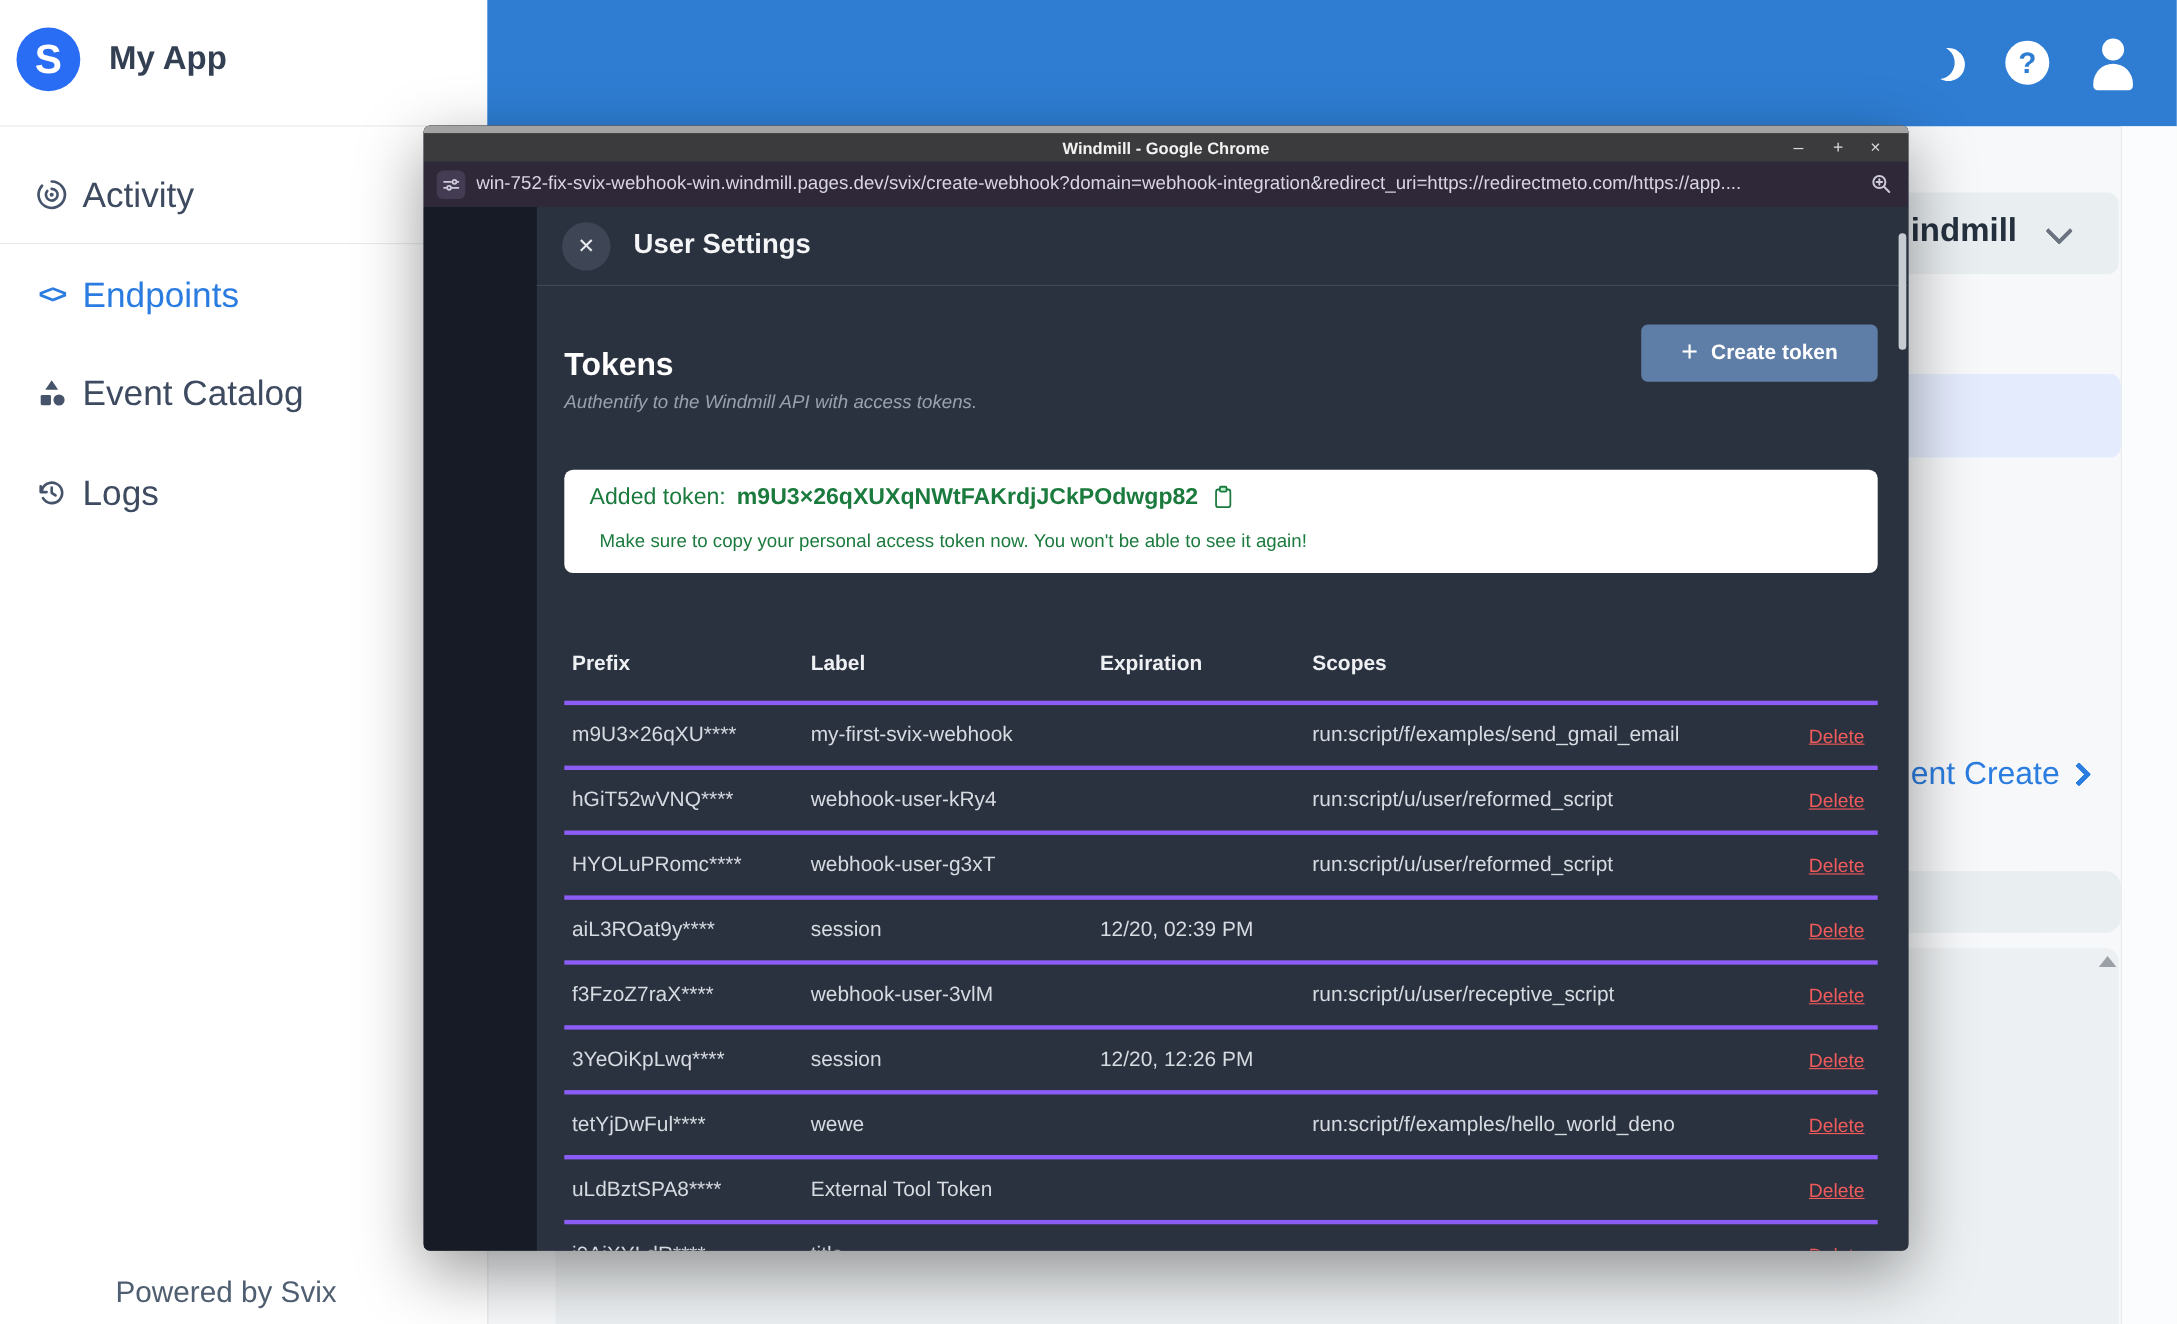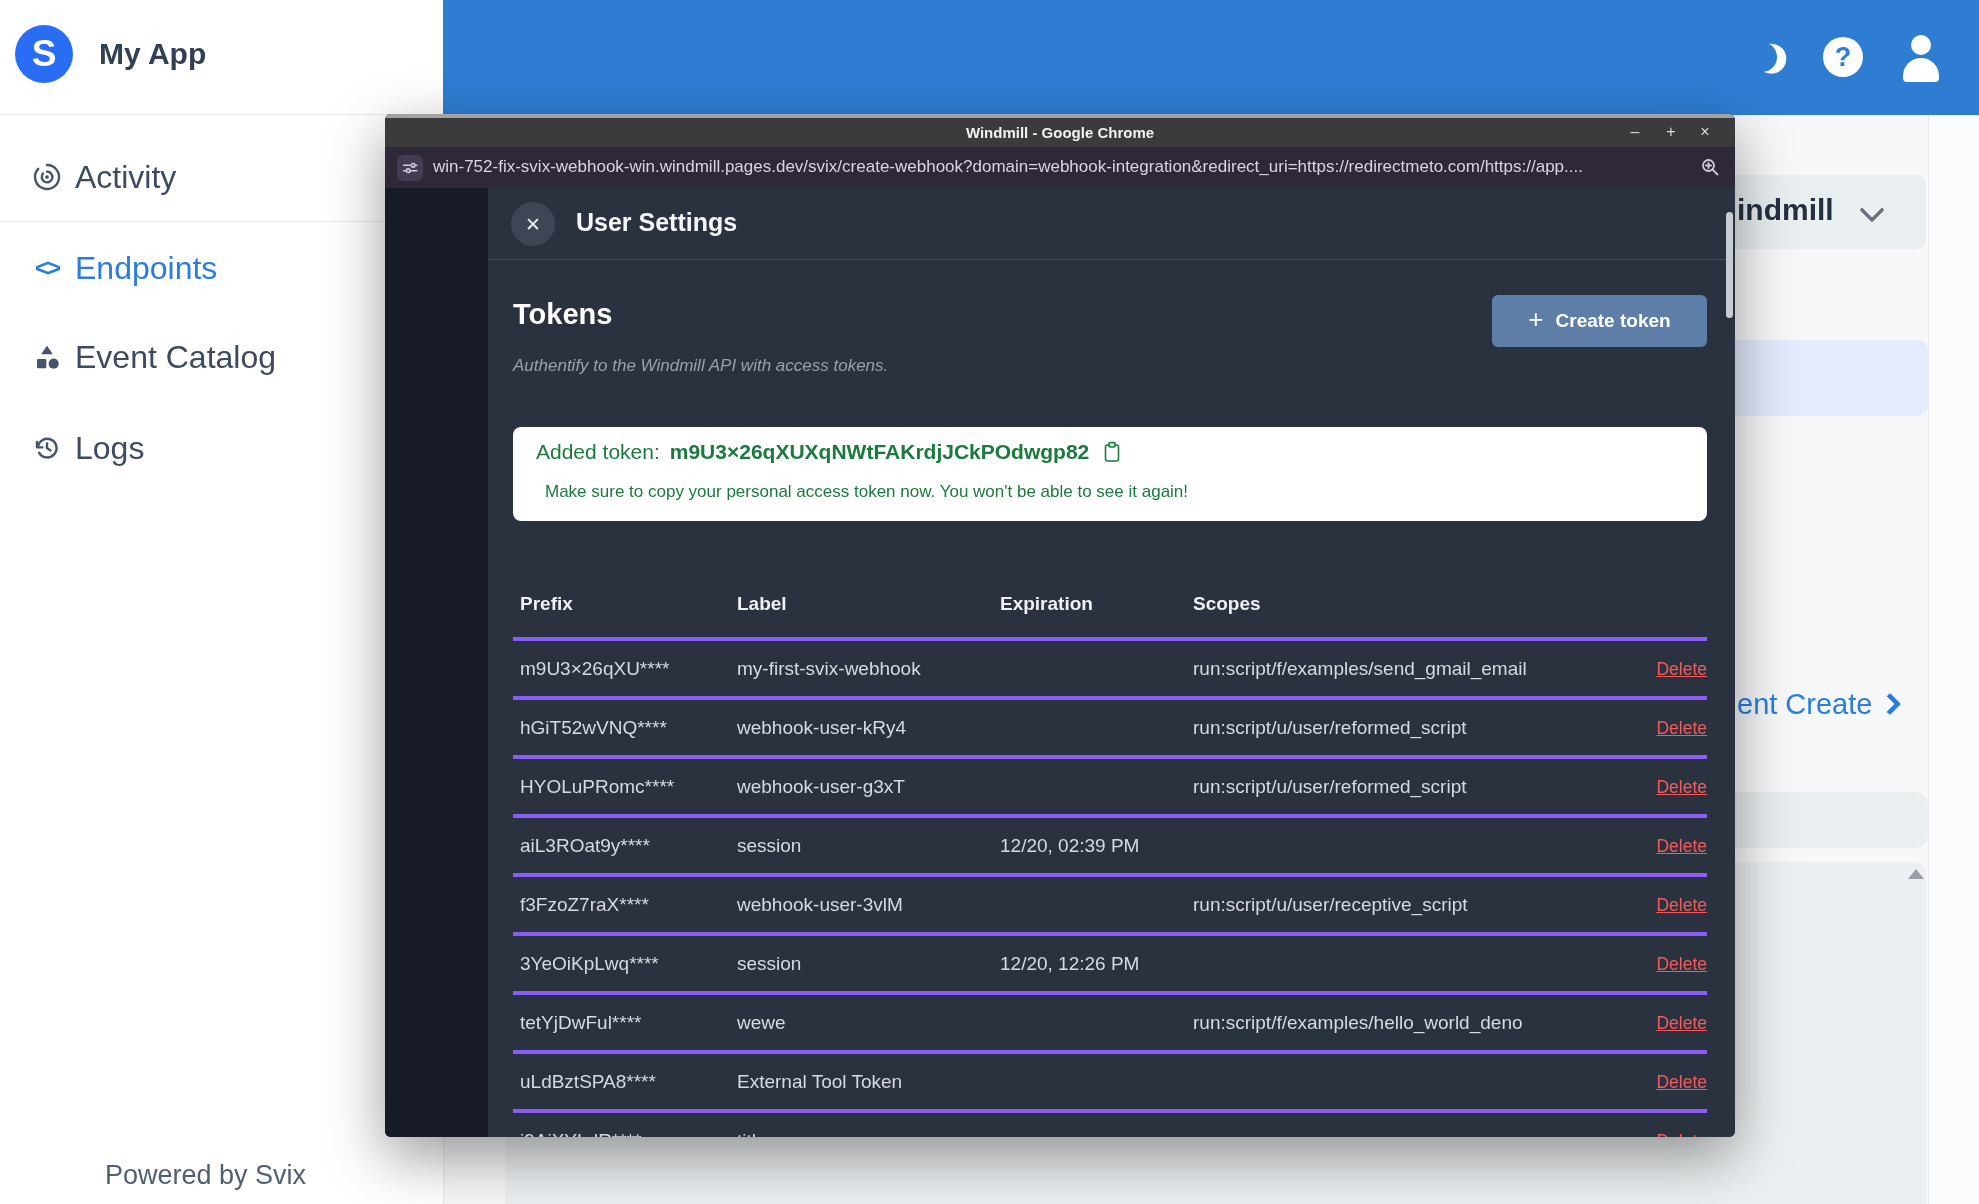--- a/index.html
+++ b/index.html
@@ -40,59 +40,59 @@
   .catalog-link { position:absolute; left:1737px; top:688px; font-size:29px; color:#2b7de0; cursor:pointer; }
   .chev-right { position:absolute; left:1882px; top:696px; width:16px; height:16px; border-right:5px solid #2b7de0; border-top:5px solid #2b7de0; transform:rotate(45deg); border-radius:2px; cursor:pointer; }
   .gray-box2 { position:absolute; left:1520px; top:792px; width:408px; height:56px; background:#e9eef0; border-radius:14px; }
   .big-panel { position:absolute; left:505px; top:862px; width:1421px; height:342px; background:#edf0f2; border-radius:12px 12px 0 0; }
   .scroll-up { position:absolute; left:1908px; top:869px; width:0; height:0;
     border-left:8px solid transparent; border-right:8px solid transparent; border-bottom:10px solid #9aa0a6; cursor:pointer; }
 
   
   .chrome { position:absolute; left:385px; top:114px; width:1350px; height:1023px; border-radius:6px;
     box-shadow:0 20px 60px rgba(0,0,0,.40); overflow:hidden; background:#2b323f; }
-  .titlebar { position:relative; height:33px; background:#3b3b3d; border-top:4px solid #a3a3a3; }
+  .titlebar { position:relative; height:33px; background:#3b3b3d; border-top:7px solid #a3a3a3; }
   .win-title { position:absolute; left:0; right:0; top:6px; text-align:center; color:#f2f2f2; font-size:15px; font-weight:bold; }
   .win-btn { position:absolute; top:5px; color:#d9d9d9; font-size:16px; width:24px; text-align:center; cursor:pointer; }
   .win-min { right:88px; } .win-max { right:52px; } .win-close { right:18px; }
   .urlbar { position:relative; height:41px; background:#2e2839; display:flex; align-items:center; }
   .site-icon { position:absolute; left:12px; top:8px; width:26px; height:26px; border-radius:6px; background:#433c52;
     display:flex; align-items:center; justify-content:center; cursor:pointer; }
   .url-text { position:absolute; left:48px; top:10px; width:1248px; font-size:17px; color:#d9d5e4; white-space:nowrap; overflow:hidden; }
   .zoom-icon { position:absolute; right:14px; top:9px; cursor:pointer; }
 
   
   .content { position:absolute; left:0; top:74px; width:1350px; height:949px; background:#2b323f; overflow:hidden; }
   .overlay-strip { position:absolute; left:0; top:0; width:103px; height:949px; background:#171b26; }
   .modal { position:absolute; left:103px; top:0; width:1247px; height:949px; }
   .modal-header { position:absolute; left:0; top:0; width:1247px; height:72px; border-bottom:1px solid #414958; }
   .close-btn { position:absolute; left:23px; top:14px; width:44px; height:44px; border-radius:50%; background:#3e4655;
     color:#e8eaee; font-size:19px; display:flex; align-items:center; justify-content:center; cursor:pointer; }
   .modal-title { position:absolute; left:88px; top:20px; font-size:25px; font-weight:600; color:#f4f5f7; }
   .modal-scrollthumb { position:absolute; right:2px; top:24px; width:7px; height:106px; background:#c7ccd3; border-radius:4px; cursor:pointer; }
 
-  .tokens-title { position:absolute; left:25px; top:110px; font-size:29px; font-weight:bold; color:#ffffff; }
+  .tokens-title { position:absolute; left:25px; top:128px; font-size:29px; font-weight:bold; color:#ffffff; }
   .tokens-sub { position:absolute; left:25px; top:168px; font-size:17px; font-style:italic; color:#99a1ad; }
   .create-btn { position:absolute; right:28px; top:107px; width:215px; height:52px; background:#5e7ea7; border-radius:6px;
     color:#ffffff; font-size:19px; font-weight:600; display:flex; align-items:center; justify-content:center; gap:12px; cursor:pointer; }
   .create-btn .plus { font-size:26px; font-weight:300; margin-top:-3px; }
 
   .banner { position:absolute; left:25px; right:28px; top:239px; height:94px; background:#ffffff; border-radius:8px; color:#1b7a3d; }
   .banner-line1 { position:absolute; left:23px; top:13px; font-size:21px; display:flex; align-items:center; gap:10px; }
   .banner-token { font-weight:bold; }
   .clip-icon { margin-left:4px; cursor:pointer; display:inline-flex; }
   .banner-line2 { position:absolute; left:32px; top:55px; font-size:17px; }
 
   .token-table { position:absolute; left:25px; right:28px; top:385px; }
   .t-head { position:relative; height:64px; }
   .t-head span { position:absolute; top:20px; font-size:19px; font-weight:bold; color:#eef0f3; }
   .col-prefix { left:7px; } .col-label { left:224px; } .col-exp { left:487px; } .col-scopes { left:680px; }
   .t-row { position:relative; height:59px; border-top:4px solid #8b5cf6; }
   .t-row span { position:absolute; top:17px; font-size:19px; color:#d6dae1; white-space:nowrap; }
-  .t-row .del { position:absolute; right:0; top:18px; font-size:17.5px; color:#f15b5b; text-decoration:underline; font-weight:500; cursor:pointer; }
+  .t-row .del { position:absolute; right:12px; top:18px; font-size:17.5px; color:#f15b5b; text-decoration:underline; font-weight:500; cursor:pointer; }
 </style>
 </head>
 <body>
 
 <div id="screen">
 
   <div class="sidebar">
     <div class="brand">
       <div class="brand-logo">S</div>
       <div class="brand-title">My App</div>

